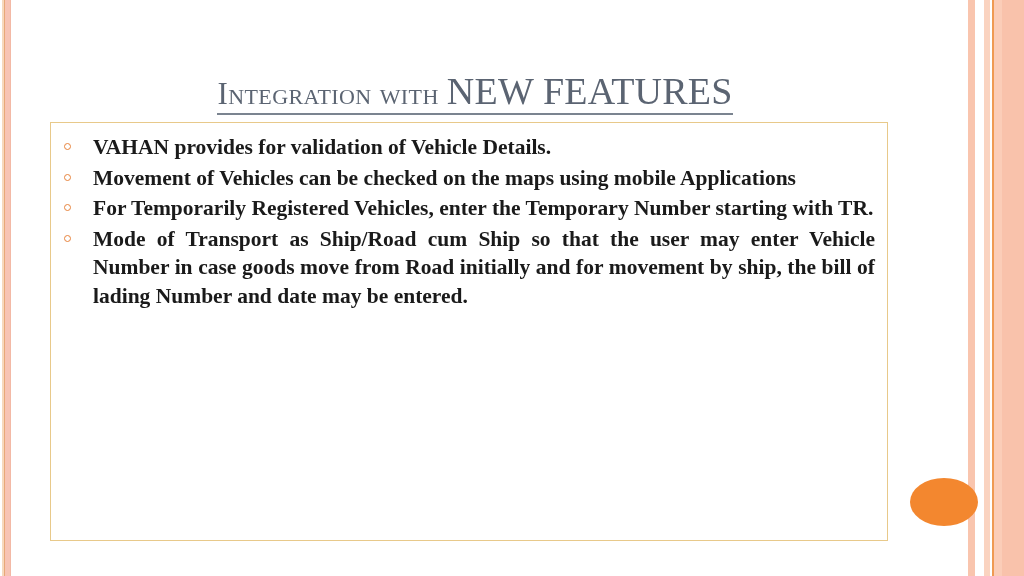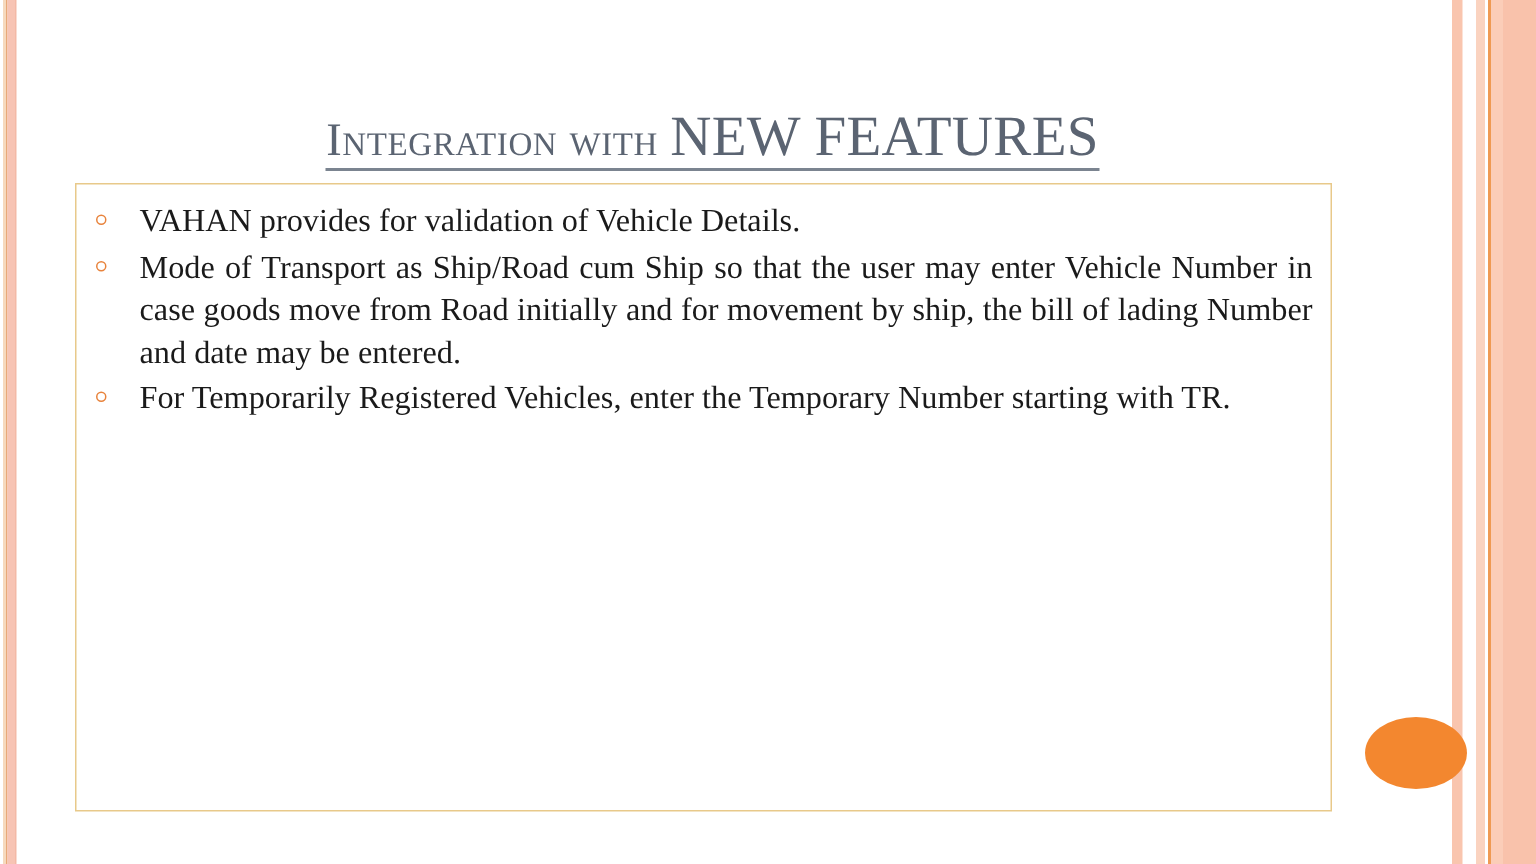--- a/index.html
+++ b/index.html
@@ -101,20 +101,21 @@
   .bullet-item {
     position: relative;
     padding-left: 30px;
     margin-bottom: 2px;
     color: #1a1a1a;
     font-family: "Liberation Serif", serif;
     font-size: 21.5px;
     line-height: 28.5px;
     text-align: justify;
     text-justify: inter-word;
+    font-weight: bold;
   }
   .bullet-item .marker {
     position: absolute;
     left: 1px;
     top: 10px;
     width: 7px;
     height: 7px;
     border: 1.6px solid #e8833c;
     border-radius: 50%;
     box-sizing: border-box;
@@ -149,22 +150,26 @@
   </div>
 
   <div class="content-box">
     <ul class="bullet-list">
       <li class="bullet-item">
         <span class="marker"></span>
         <span class="txt">VAHAN provides for validation of Vehicle Details.</span>
       </li>
       <li class="bullet-item">
         <span class="marker"></span>
-        <span class="txt">Mode of Transport as Ship/Road cum Ship so that the user may enter Vehicle Number in case goods move from Road initially and for movement by ship, the bill of lading Number and date may be entered.</span>
+        <span class="txt">Movement of Vehicles can be checked on the maps using mobile Applications</span>
       </li>
       <li class="bullet-item">
         <span class="marker"></span>
         <span class="txt">For Temporarily Registered Vehicles, enter the Temporary Number starting with TR.</span>
+      </li>
+      <li class="bullet-item">
+        <span class="marker"></span>
+        <span class="txt">Mode of Transport as Ship/Road cum Ship so that the user may enter Vehicle Number in case goods move from Road initially and for movement by ship, the bill of lading Number and date may be entered.</span>
       </li>
     </ul>
   </div>
 
 </div>
 
 </body></html>

